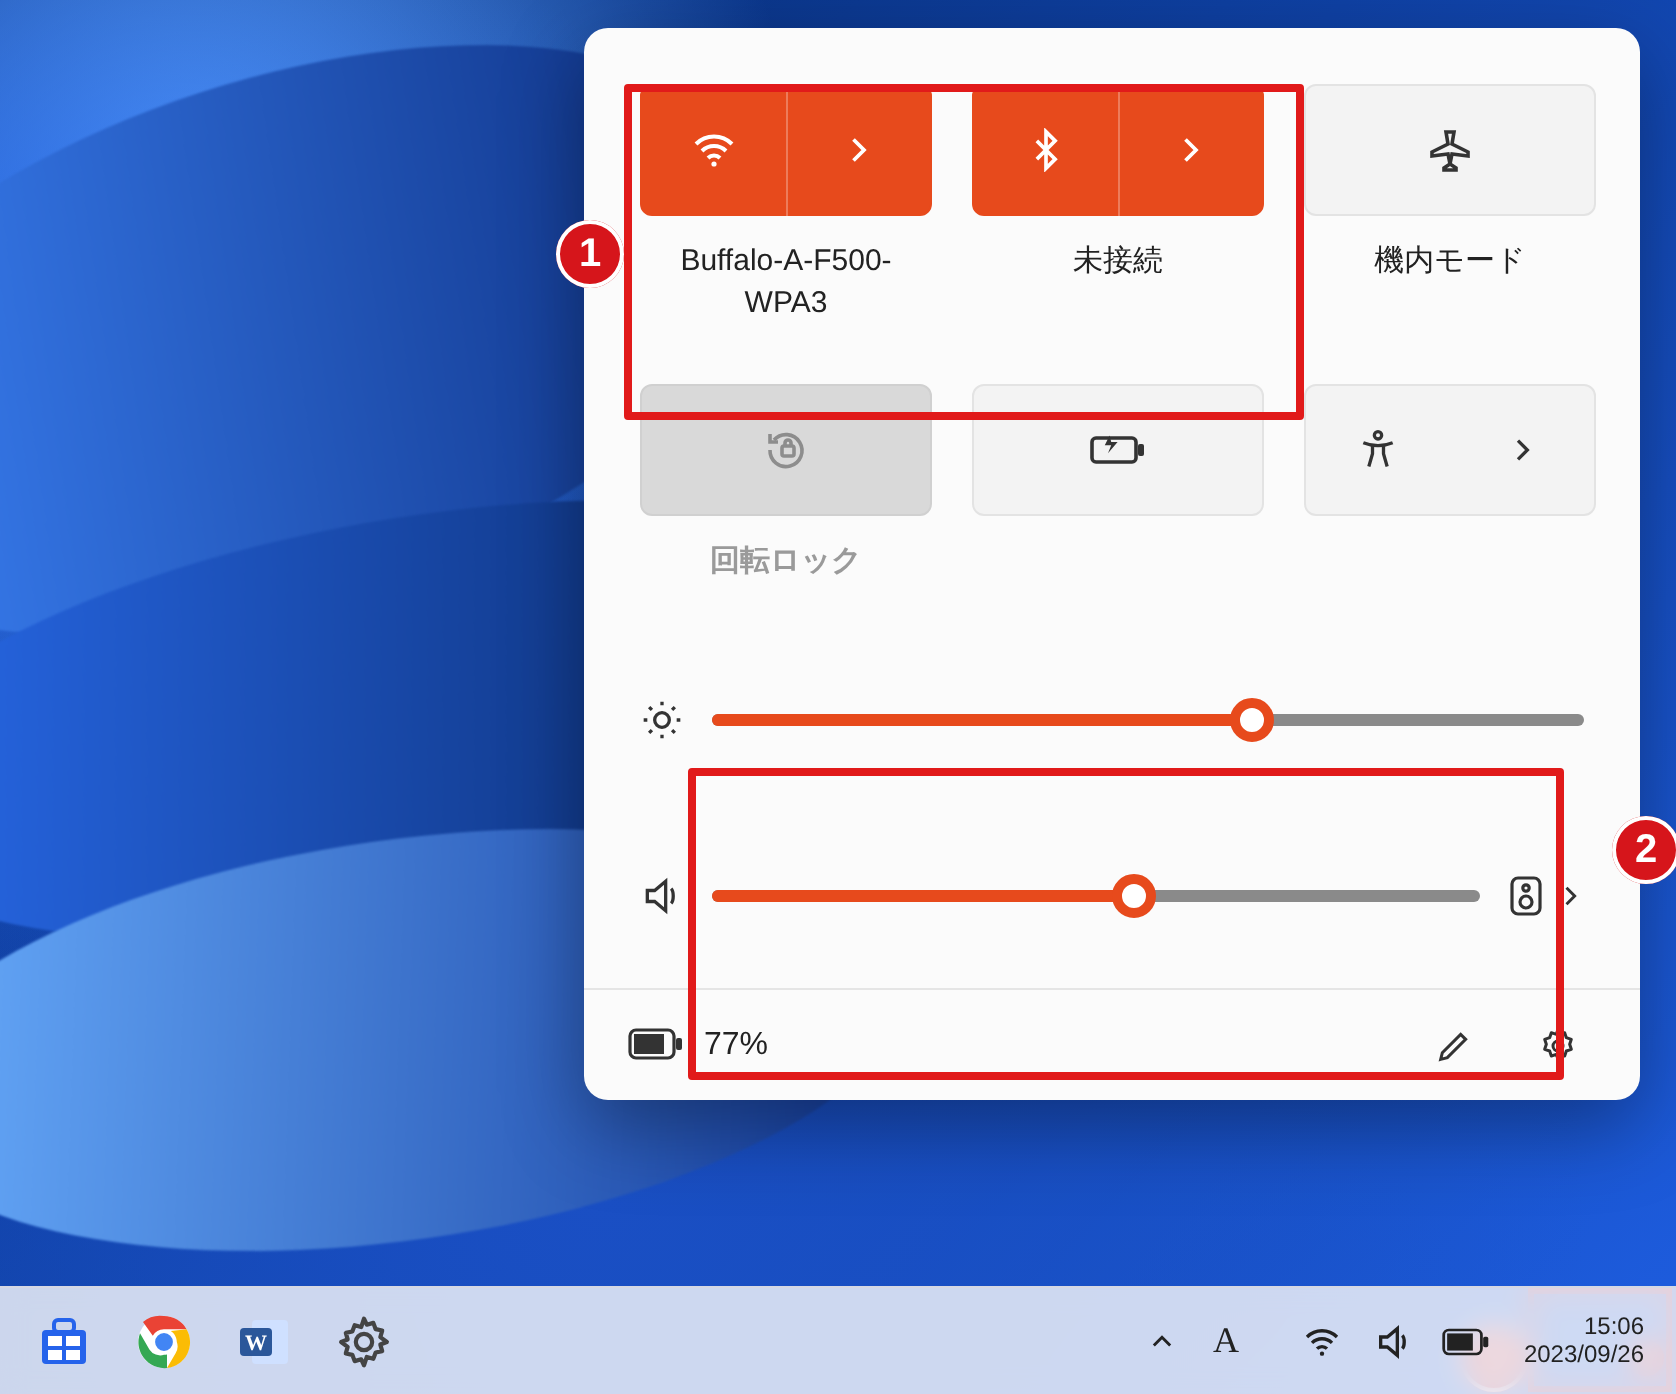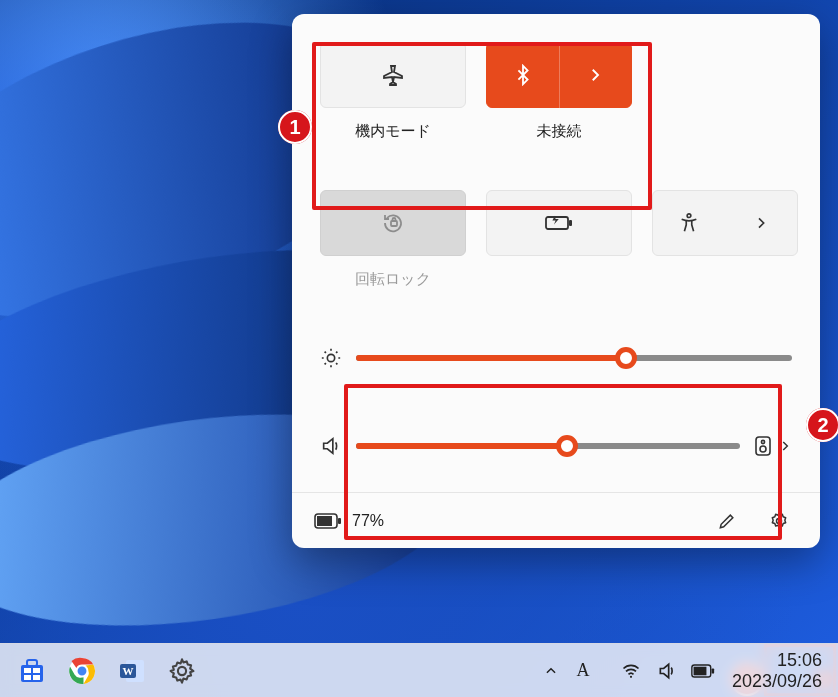--- a/index.html
+++ b/index.html
@@ -67,21 +67,21 @@
   .tile.disabled { background:#d9d9d9; border-color:#d0d0d0; color:#8d8d8d; }
   .tile-label {
     margin-top: 12px;
     font-size: 15px;
     color: #222;
     text-align: center;
     line-height: 1.4;
     min-height: 40px;
     white-space: pre-line;
   }
-  .tile-label.disabled { color:#9a9a9a; }
+  .tile-label.disabled { color:#9a9a9a;font-weight:bold; }
 
   
   .hl { position:absolute; border:4px solid #e11a1a; border-radius:2px; pointer-events:none; }
   .badge {
     position:absolute; width:34px; height:34px; border-radius:50%;
     background:#d6151b; color:#fff; font-weight:700; font-size:20px;
     display:flex; align-items:center; justify-content:center;
     box-shadow:0 0 0 2px #fff inset; pointer-events:none;
   }
   .badge.small { width:18px; height:18px; font-size:11px; box-shadow:none;}
@@ -105,88 +105,112 @@
     border-top:1px solid #e5e5e5;
     height:56px; display:flex; align-items:center;
     padding:0 22px; gap:14px;
   }
   .panel-footer .spacer { flex:1; }
   .panel-footer .iconbtn {
     width:38px; height:38px; border-radius:6px;
     display:flex; align-items:center; justify-content:center;
     color:#333;
   }
-  .batt { display:flex; align-items:center; gap:10px; color:#222; font-size:16px;}
+  .batt { display:flex; gap:10px; color:#222; font-size:16px;}
 
   
   .taskbar {
     position:absolute; left:0; right:0; bottom:0; height:54px;
     background:#eef1f8d8; backdrop-filter: blur(6px);
     border-top:1px solid #d5d8e4;
     display:flex; align-items:center; padding:0 10px; gap:6px;
   }
   .tb-left { display:flex; align-items:center; gap:6px; }
   .tb-btn {
     width:44px; height:44px; border-radius:6px;
     display:flex; align-items:center; justify-content:center;
   }
   .tb-spacer { flex:1; }
   .systray { display:flex; align-items:center; gap:2px; color:#222; }
   .systray .sep { width:12px; }
-  .systray .clock { font-size:18px; line-height:1.15; text-align:right; margin-left:10px; margin-right:6px;}
+  .systray .clock { font-size:12px; line-height:1.15; text-align:right; margin-left:10px; margin-right:6px;}
   .red-box-tray { position:absolute; border:3px solid #e11a1a; pointer-events:none;}
 
   .ico { display:inline-flex; }
   svg { display:block; }
 </style>
 </head>
 <body>
 
 <div class="wallpaper">
   <div class="ribbon r1"></div>
   <div class="ribbon r2"></div>
   <div class="ribbon r3"></div>
 </div>
 
 <div class="panel">
   <div class="panel-body">
 
     <div class="tiles-row">
 
+      <div class="tile-wrap">
+        <div class="tile split active">
+          <div class="half">
+            <span class="ico">
+              <svg width="24" height="24" viewBox="0 0 24 24" fill="none" stroke="white" stroke-width="2">
+                <path d="M3 9c5-5 13-5 18 0"></path>
+                  <path d="M6 12.5c3.3-3.3 8.7-3.3 12 0"></path>
+                  <path d="M9 16c1.7-1.7 4.3-1.7 6 0"></path>
+                  <circle cx="12" cy="19" r="1.3" fill="white" stroke="none"></circle>
+              </svg>
+            </span>
+          </div>
+          <div class="divider"></div>
+          <div class="half">
+            <span class="ico">
+              <svg width="18" height="18" viewBox="0 0 24 24" fill="none" stroke="white" stroke-width="2.5">
+                  <path d="M9 5l7 7-7 7"></path>
+                </svg>
+            </span>
+          </div>
+        </div>
+        <div class="tile-label">Buffalo-A-F500-
+WPA3</div>
+      </div>
+
+      <div class="tile-wrap">
+        <div class="tile split active">
+          <div class="half">
+            <span class="ico">
+              <svg width="22" height="22" viewBox="0 0 24 24" fill="none" stroke="white" stroke-width="2">
+                  <path d="M7 7l10 10-5 5V2l5 5L7 17"></path>
+                </svg>
+            </span>
+          </div>
+          <div class="divider"></div>
+          <div class="half">
+            <span class="ico">
+              <svg width="18" height="18" viewBox="0 0 24 24" fill="none" stroke="white" stroke-width="2.5">
+                  <path d="M9 5l7 7-7 7"></path>
+                </svg>
+            </span>
+          </div>
+        </div>
+        <div class="tile-label">未接続</div>
+      </div>
 
       <div class="tile-wrap">
         <div class="tile">
           <span class="ico">
             <svg width="24" height="24" viewBox="0 0 24 24" fill="none" stroke="#333" stroke-width="1.8">
               <path d="M10 3h4l-1 6 8 4v2l-8-1-1 5 3 2v1H9v-1l3-2-1-5-8 1v-2l8-4z"></path>
             </svg>
           </span>
         </div>
         <div class="tile-label">機内モード</div>
-      </div>
-
-      <div class="tile-wrap">
-        <div class="tile split active">
-          <div class="half">
-            <span class="ico">
-              <svg width="22" height="22" viewBox="0 0 24 24" fill="none" stroke="white" stroke-width="2">
-                  <path d="M7 7l10 10-5 5V2l5 5L7 17"></path>
-                </svg>
-            </span>
-          </div>
-          <div class="divider"></div>
-          <div class="half">
-            <span class="ico">
-              <svg width="18" height="18" viewBox="0 0 24 24" fill="none" stroke="white" stroke-width="2.5">
-                  <path d="M9 5l7 7-7 7"></path>
-                </svg>
-            </span>
-          </div>
-        </div>
-        <div class="tile-label">未接続</div>
       </div>
     </div>
 
     <div class="tiles-row">
 
       <div class="tile-wrap">
         <div class="tile disabled">
           <span class="ico">
             <svg width="24" height="24" viewBox="0 0 24 24" fill="none" stroke="#8d8d8d" stroke-width="1.8">
               <path d="M4 12a8 8 0 1 0 2-5"></path>

